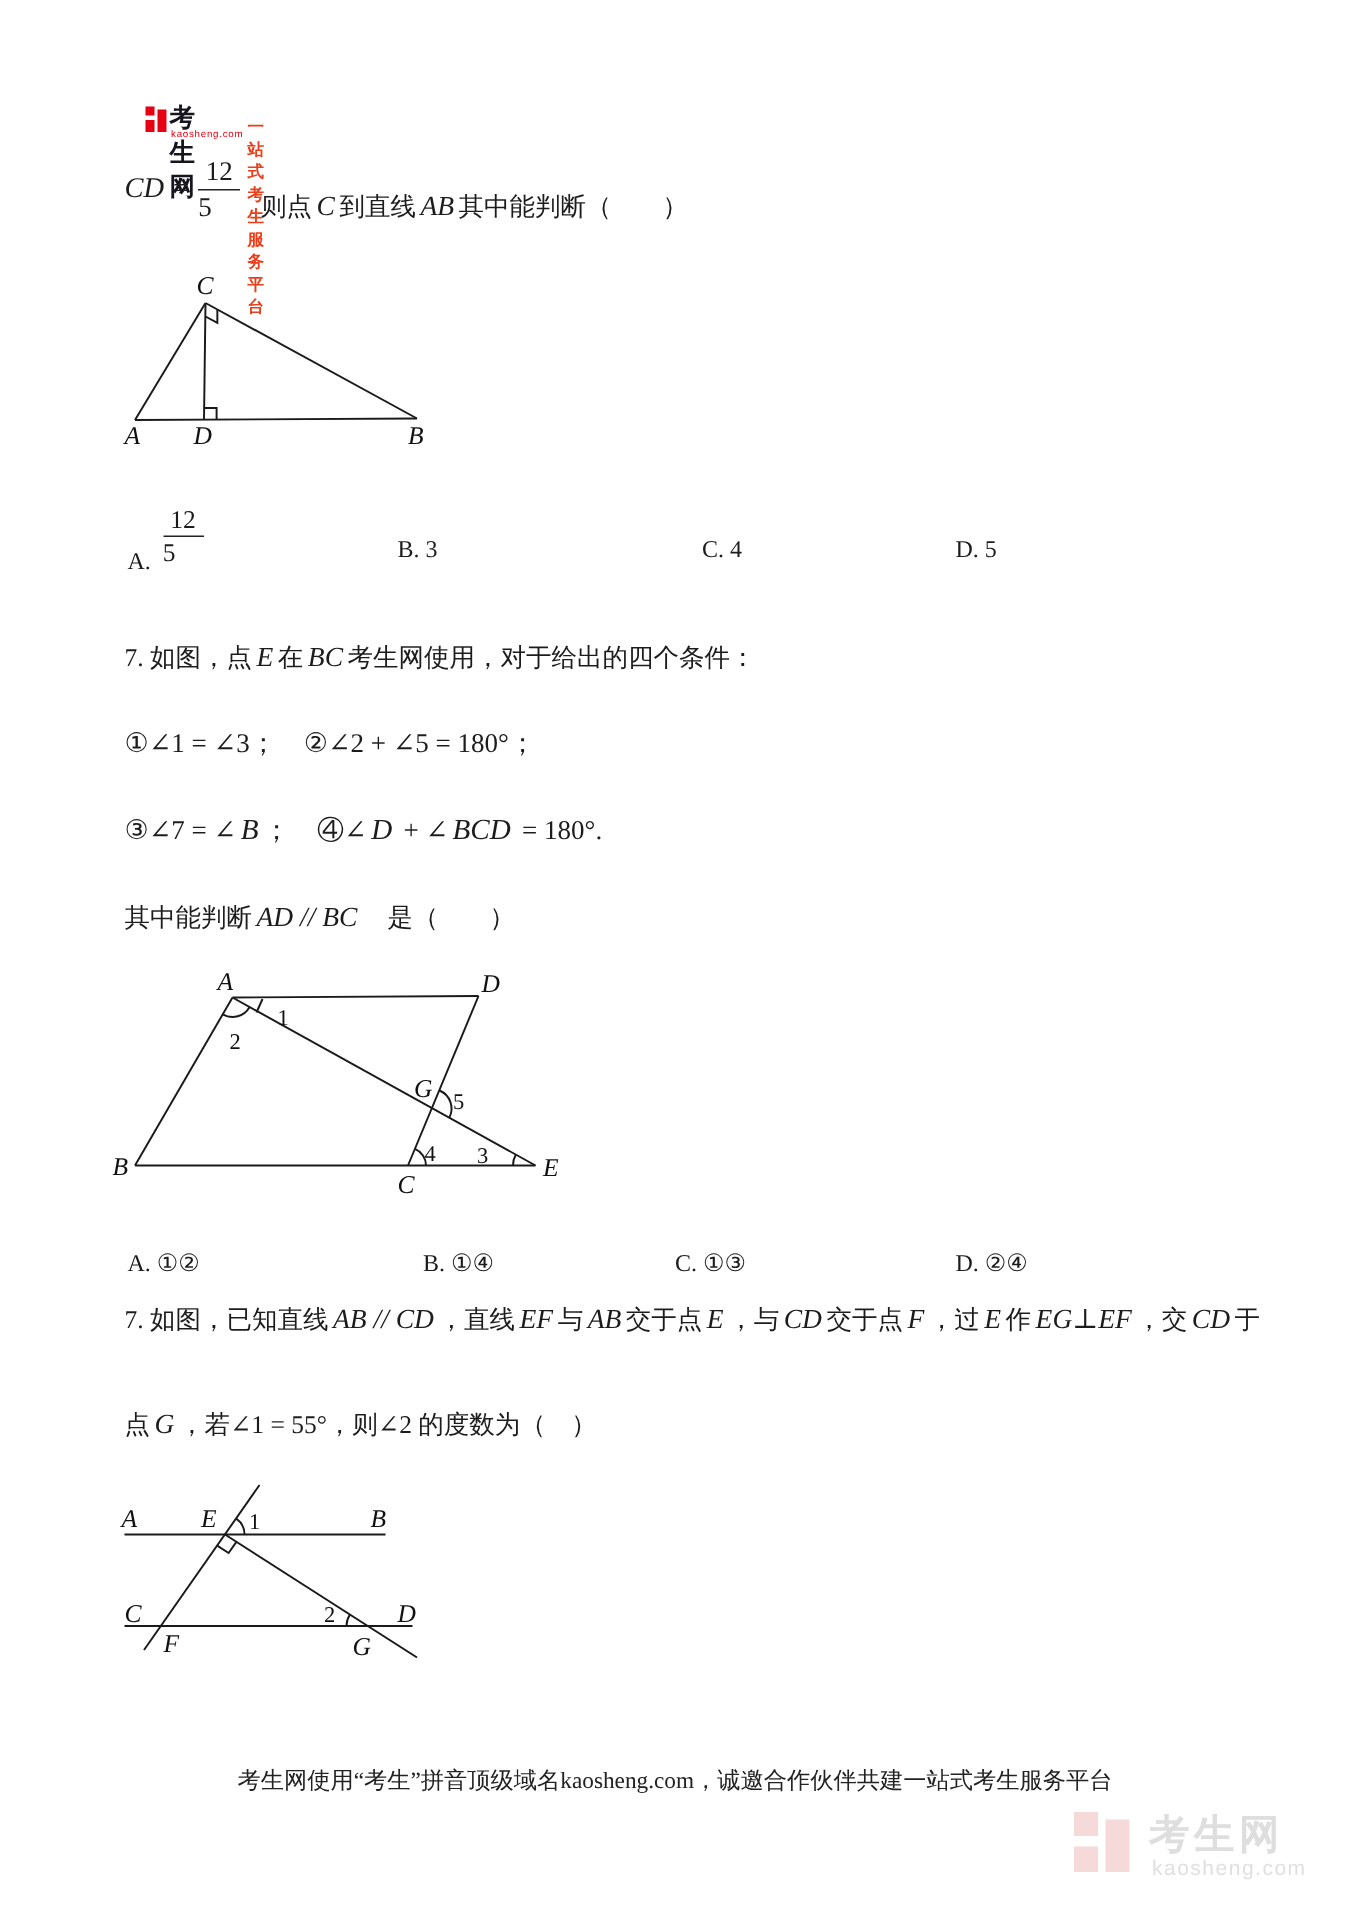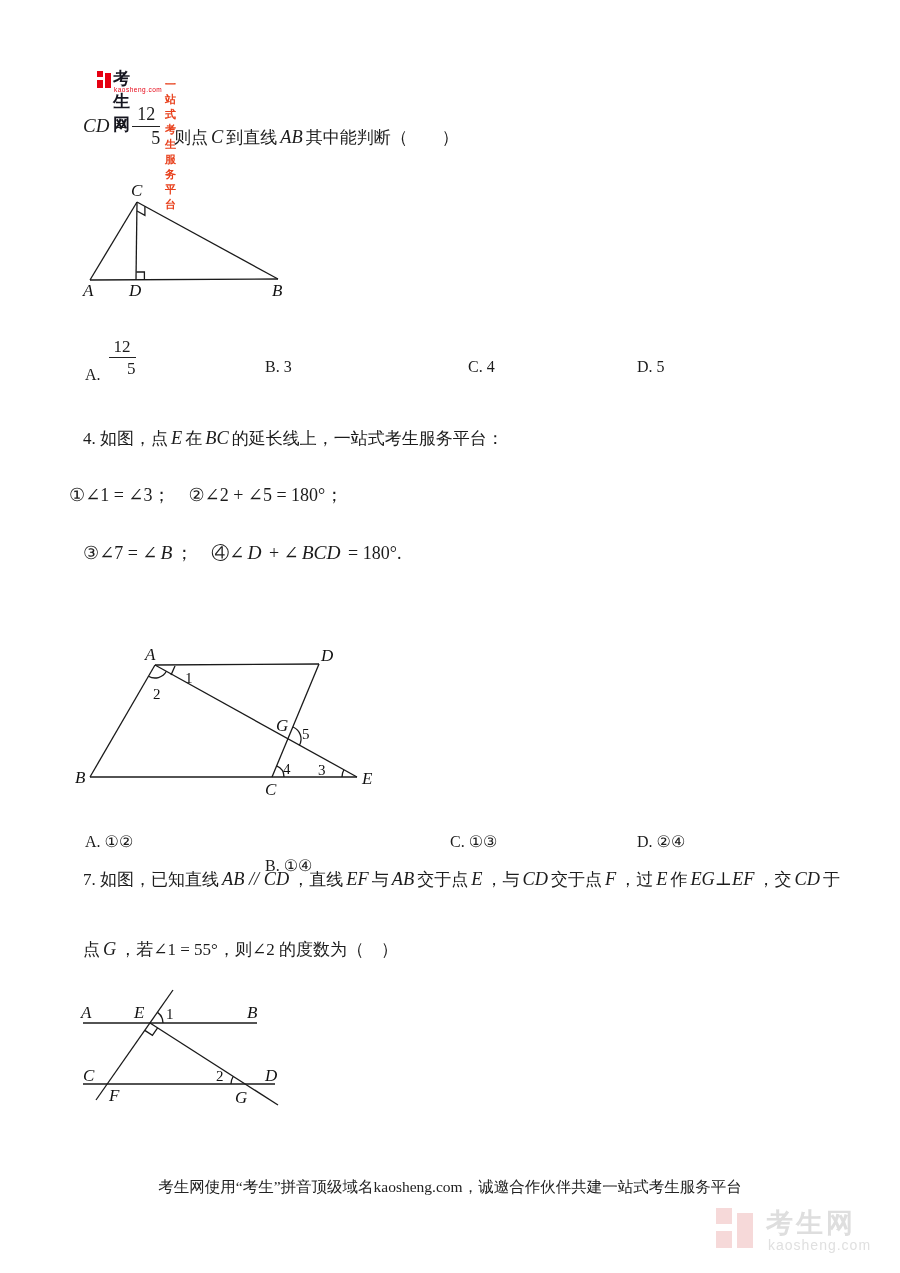--- a/index.html
+++ b/index.html
@@ -19,21 +19,21 @@
   .brand-tagline{font-family:"Liberation Sans",sans-serif;font-weight:bold;font-size:11px;color:#e8401c;letter-spacing:1px;}
 
   
   .line{font-size:17px;white-space:nowrap;}
   .seg{white-space:pre;}
   .seg-cn{}
   .seg-it{font-style:italic;font-size:1.08em;margin:0 3px;}
   .mathline{font-size:18px;}
 
   
-  .frac{display:inline-flex;flex-direction:column;align-items:flex-end;line-height:1.25;}
+  .frac{display:inline-flex;flex-direction:column;align-items:flex-start;line-height:1.25;}
   .frac .num{padding:0 5px;border-bottom:1.4px solid #222;}
   .frac .den{}
   .eqrow{display:flex;align-items:center;font-size:19px;}
   .it{font-style:italic;}
 
   
   .optrow{position:absolute;left:0;top:0;width:900px;}
   .opt{position:absolute;font-size:16px;white-space:nowrap;}
   .optA{display:flex;align-items:flex-start;gap:8px;}
   .optA .key{position:relative;top:30px;}
@@ -100,23 +100,24 @@
       <span class="frac">
         <span class="num">12</span>
         <span class="den">5</span>
       </span>
     </div>
     <div class="opt" style="left:265px;top:358px;"><span>B.</span>&nbsp;<span>3</span></div>
     <div class="opt" style="left:468px;top:358px;"><span>C.</span>&nbsp;<span>4</span></div>
     <div class="opt" style="left:637px;top:358px;"><span>D.</span>&nbsp;<span>5</span></div>
   </div>
 
-  <div class="abs line" style="left:83px;top:427px;"><span class="seg seg-cn">4. 如图，点</span><span class="seg seg-it">E</span><span class="seg seg-cn">在</span><span class="seg seg-it">BC</span><span class="seg seg-cn">的延长线上，一站式考生服务平台：</span></div>
-  <div class="abs line mathline" style="left:69px;top:483px;"><span class="seg seg-cn">①∠1 = ∠3；　②∠2 + ∠5 = 180°；</span></div>
+  <div class="abs line" style="left:83px;top:427px;"><span class="seg seg-cn">7. 如图，点</span><span class="seg seg-it">E</span><span class="seg seg-cn">在</span><span class="seg seg-it">BC</span><span class="seg seg-cn">考生网使用，对于给出的四个条件：</span></div>
+  <div class="abs line mathline" style="left:83px;top:483px;"><span class="seg seg-cn">①∠1 = ∠3；　②∠2 + ∠5 = 180°；</span></div>
   <div class="abs line mathline" style="left:83px;top:541px;"><span class="seg seg-cn">③∠7 = ∠</span><span class="seg seg-it">B</span><span class="seg seg-cn">；　④∠</span><span class="seg seg-it">D</span><span class="seg seg-cn"> + ∠</span><span class="seg seg-it">BCD</span><span class="seg seg-cn"> = 180°.</span></div>
+  <div class="abs line" style="left:83px;top:600px;"><span class="seg seg-cn">其中能判断</span><span class="seg seg-it">AD // BC</span><span class="seg seg-cn">　是（　　）</span></div>
 
   <svg class="abs geo" style="left:75px;top:645px;" width="300" height="160" viewBox="0 0 300 160">
     <line x1="80" y1="20" x2="244" y2="19"></line>
     <line x1="80" y1="20" x2="15" y2="132"></line>
     <line x1="15" y1="132" x2="282" y2="132"></line>
     <line x1="244" y1="19" x2="197" y2="132"></line>
     <line x1="80" y1="20" x2="282" y2="132"></line>
     <line x1="100" y1="21" x2="96" y2="30"></line>
     <path d="M 91.4,26.3 A 13 13 0 0 1 73.5,31.2"></path>
     <path d="M 218,82 A 13 13 0 0 1 224.4,100.3"></path>
@@ -130,21 +131,21 @@
     <text class="vlabel" x="201" y="86">G</text>
     <text class="alabel" x="110" y="38">1</text>
     <text class="alabel" x="78" y="54">2</text>
     <text class="alabel" x="227" y="94">5</text>
     <text class="alabel" x="208" y="129">4</text>
     <text class="alabel" x="243" y="130">3</text>
   </svg>
 
   <div class="optrow">
     <div class="opt" style="left:85px;top:832px;"><span>A.</span>&nbsp;<span>①②</span></div>
-    <div class="opt" style="left:265px;top:832px;margin-top:24px;"><span>B.</span>&nbsp;<span>①④</span></div>
+    <div class="opt" style="left:282px;top:832px;"><span>B.</span>&nbsp;<span>①④</span></div>
     <div class="opt" style="left:450px;top:832px;"><span>C.</span>&nbsp;<span>①③</span></div>
     <div class="opt" style="left:637px;top:832px;"><span>D.</span>&nbsp;<span>②④</span></div>
   </div>
 
   <div class="abs line" style="left:83px;top:868px;"><span class="seg seg-cn">7. 如图，已知直线</span><span class="seg seg-it">AB // CD</span><span class="seg seg-cn">，直线</span><span class="seg seg-it">EF</span><span class="seg seg-cn">与</span><span class="seg seg-it">AB</span><span class="seg seg-cn">交于点</span><span class="seg seg-it">E</span><span class="seg seg-cn">，与</span><span class="seg seg-it">CD</span><span class="seg seg-cn">交于点</span><span class="seg seg-it">F</span><span class="seg seg-cn">，过</span><span class="seg seg-it">E</span><span class="seg seg-cn">作</span><span class="seg seg-it">EG⊥EF</span><span class="seg seg-cn">，交</span><span class="seg seg-it">CD</span><span class="seg seg-cn">于</span></div>
   <div class="abs line" style="left:83px;top:938px;"><span class="seg seg-cn">点</span><span class="seg seg-it">G</span><span class="seg seg-cn">，若∠1 = 55°，则∠2 的度数为（　）</span></div>
 
   <svg class="abs geo" style="left:75px;top:985px;" width="215" height="125" viewBox="0 0 215 125">
     <line x1="8" y1="38" x2="182" y2="38"></line>
     <line x1="8" y1="99" x2="200" y2="99"></line>

